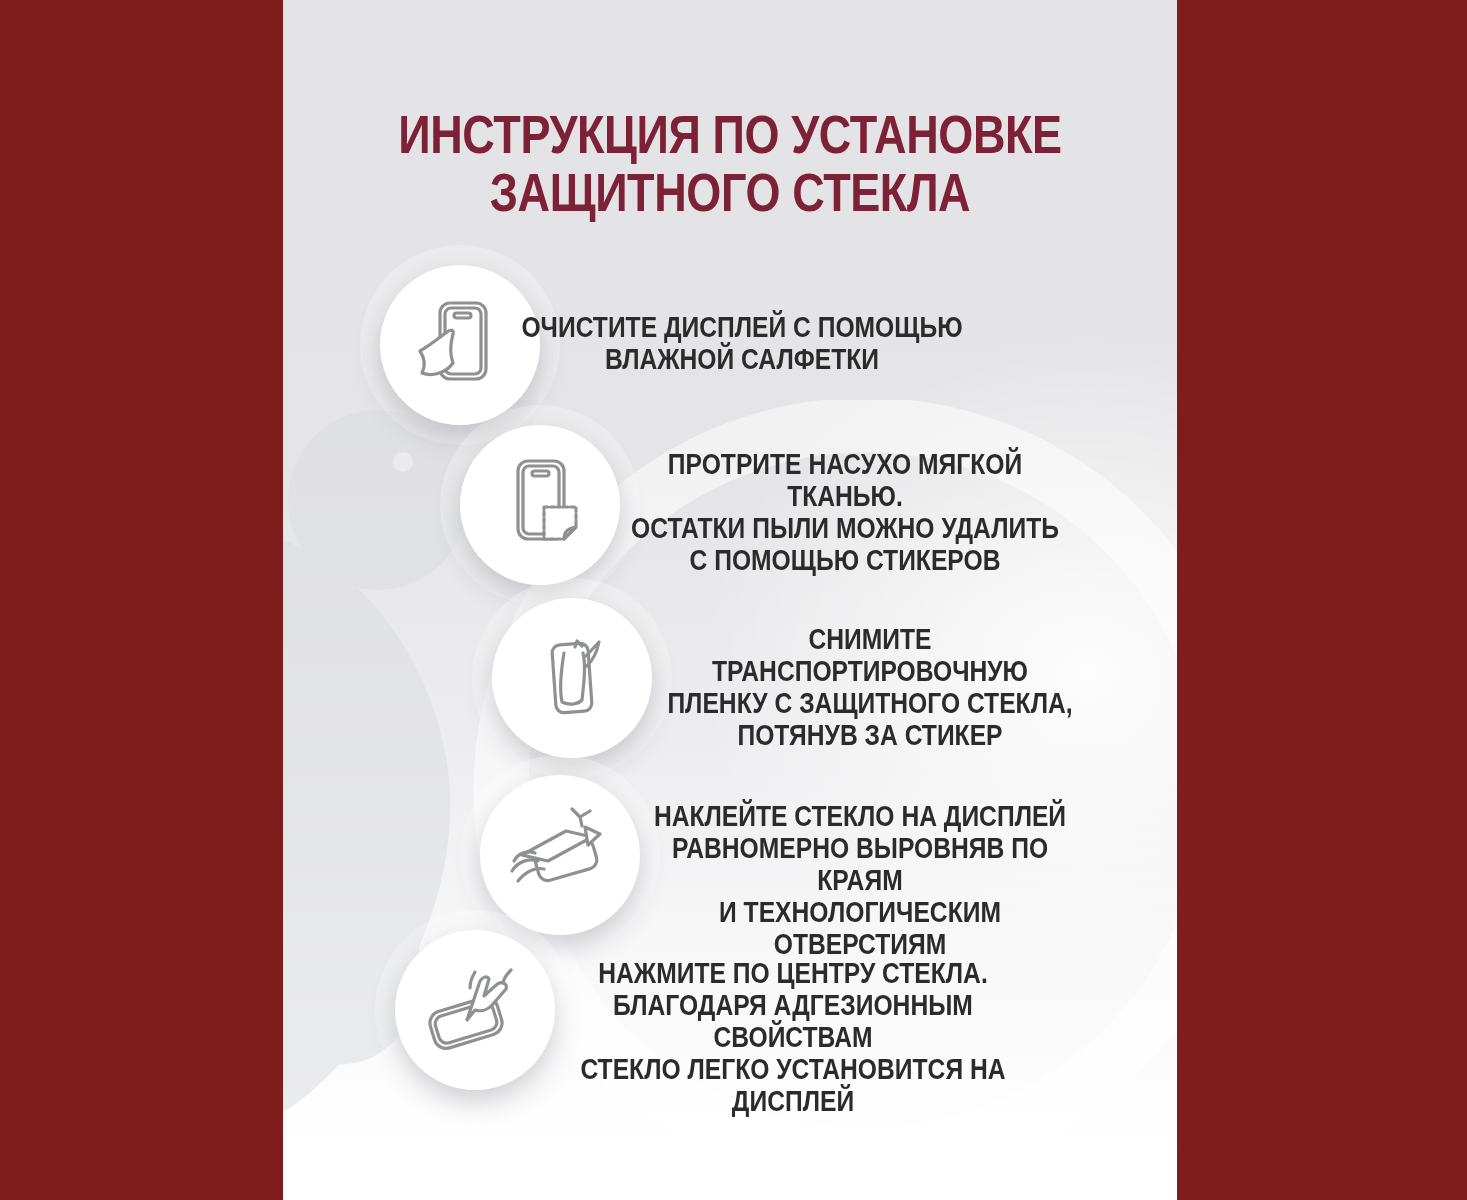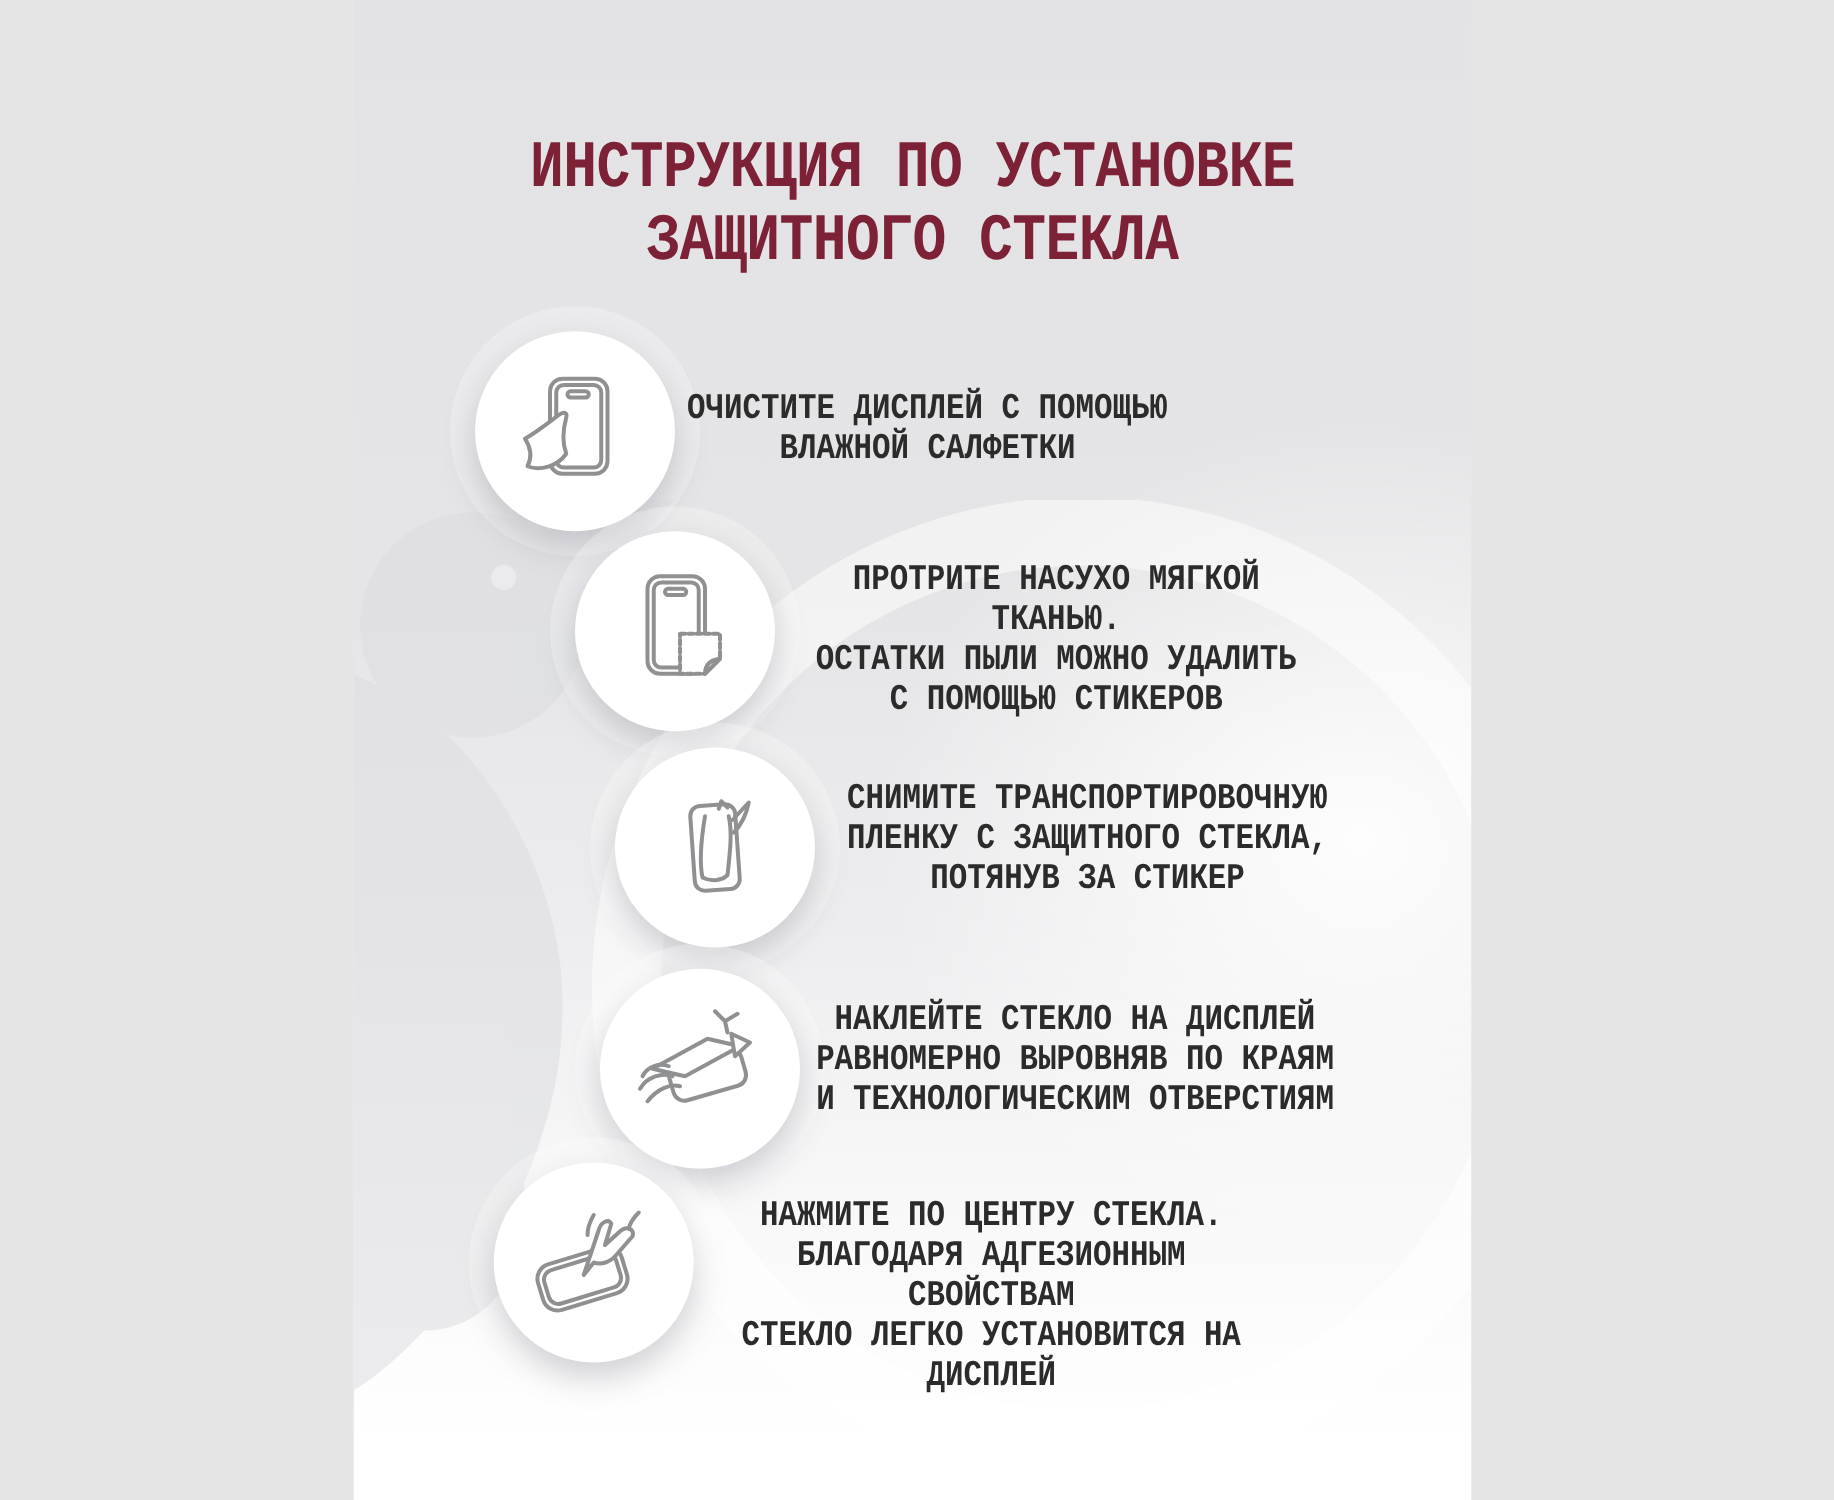--- a/index.html
+++ b/index.html
@@ -2,21 +2,21 @@
 <html><head>
 <meta charset="utf-8">
 <style>
   html,body{margin:0;padding:0;}
   body{
     width:1467px;height:1200px;
     background:#ffffff;
     font-family:"Liberation Sans", sans-serif;
     -webkit-font-smoothing:antialiased;
   }
-  .page{position:relative;width:1467px;height:1200px;overflow:hidden;background:#e5e5e5;font-family:Liberation Mono, monospace;}
+  .page{position:relative;width:1467px;height:1200px;overflow:hidden;background:#7f1d1d;}
   .poster{
     position:absolute;left:283px;top:0;width:894px;height:1200px;overflow:hidden;
     background:
       radial-gradient(62% 40% at 90% 56%, rgba(255,255,255,0.9), rgba(255,255,255,0) 70%),
       linear-gradient(180deg,#e3e3e5 0%,#e5e5e7 40%,#ededef 62%,#f8f8f9 80%,#ffffff 96%);
   }
   .watermark{position:absolute;left:0;top:400px;width:894px;height:800px;pointer-events:none;}
   .title{
     position:absolute;left:0;right:0;top:106px;
     text-align:center;font-weight:bold;font-size:53px;line-height:58px;

